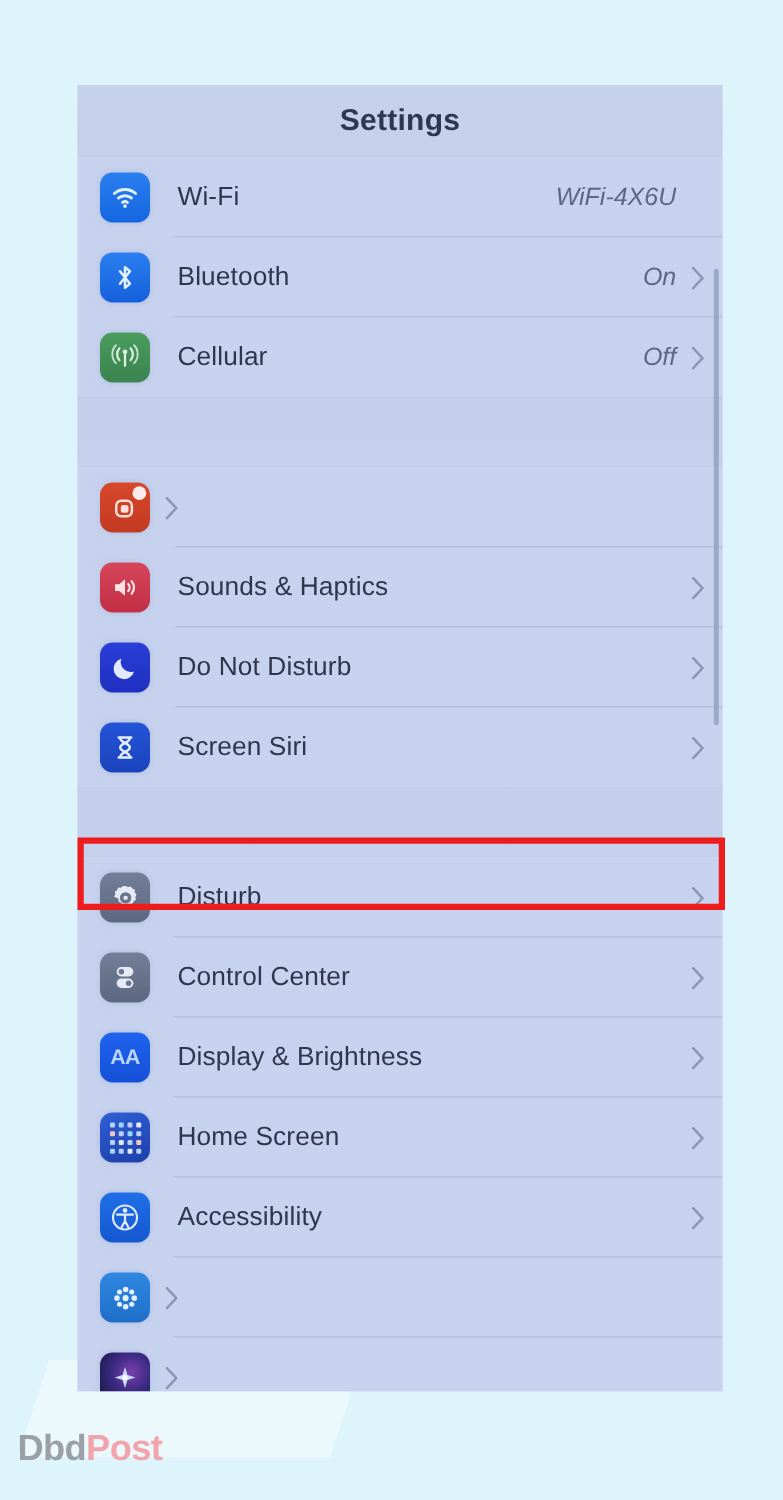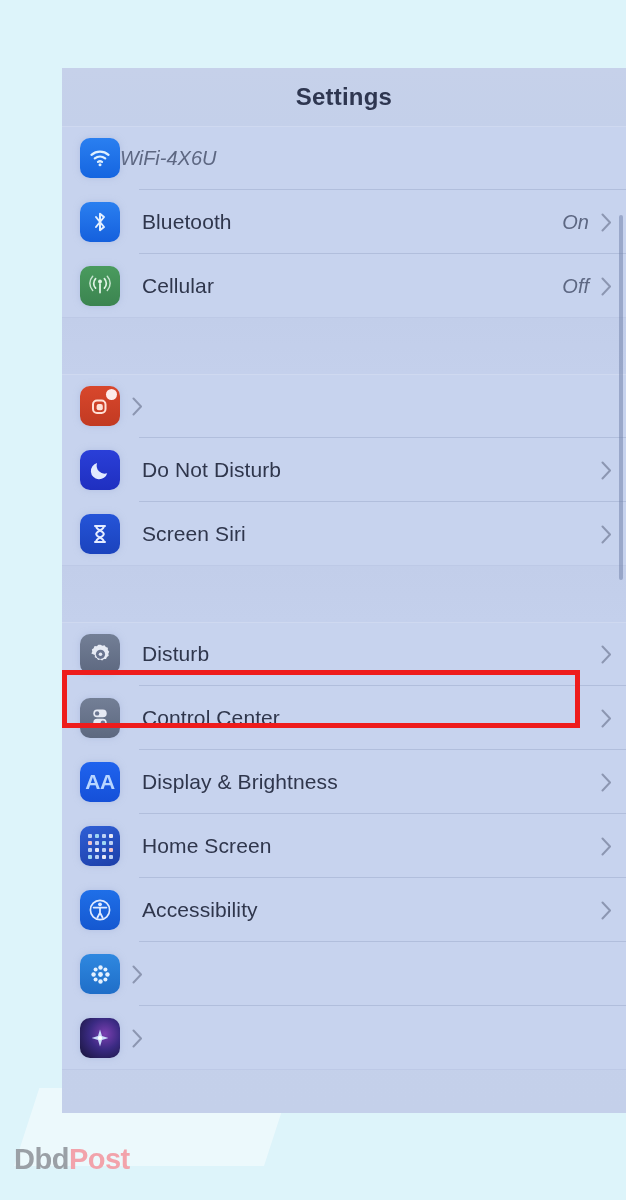--- a/index.html
+++ b/index.html
@@ -8,21 +8,21 @@
     background:#ddf4fa;
     font-family:"Liberation Sans", sans-serif;
     position:relative;
     overflow:hidden;
   }
 
   
   #phone-screen{
     position:absolute;
     left:62px; top:68px;
-    width:564px; height:1045px;
+    width:516px; height:1045px;
     background:linear-gradient(180deg,#c3cfea 0%,#c6d2ec 40%,#c4d0ea 100%);
     overflow:hidden;
   }
 
   
   #nav-bar{
     height:58px;
     display:flex; align-items:center; justify-content:center;
     background:linear-gradient(180deg,#c6d1ea,#c4d0ea);
   }
@@ -120,21 +120,21 @@
     grid-template-rows:repeat(4,4px);
     gap:3px;
   }
   .hs-grid i{ display:block; width:4px; height:4px; border-radius:1px; background:#bcd0f5; }
   .hs-grid i.a{ background:#f2c3c8; }
   .hs-grid i.b{ background:#9fd6f2; }
   .hs-grid i.c{ background:#e8e8f6; }
 
   
   .aa-text{
-    font-size:21px; font-weight:bold; color:#b8d6ff;
+    font-size:17px; font-weight:bold; color:#b8d6ff;
     letter-spacing:-.5px;
   }
 
   
   #scroll-indicator{
     position:absolute;
     right:3px; top:147px;
     width:4px; height:365px;
     border-radius:2px;
     background:rgba(110,125,165,.5);
@@ -182,20 +182,21 @@
 
     <div class="row">
       <span class="icon ic-wifi">
         <svg width="24" height="24" viewBox="0 0 24 24" fill="none">
           <path d="M3.5 8.8a13 13 0 0117 0" stroke="#dff0ff" stroke-width="2.3" stroke-linecap="round"></path>
           <path d="M6.8 12.4a8.4 8.4 0 0110.4 0" stroke="#dff0ff" stroke-width="2.3" stroke-linecap="round"></path>
           <path d="M10 15.9a3.6 3.6 0 014 0" stroke="#dff0ff" stroke-width="2.3" stroke-linecap="round"></path>
           <circle cx="12" cy="18.8" r="1.5" fill="#dff0ff"></circle>
         </svg>
       </span>
+      <span class="label">Wi-Fi</span>
       <span class="value">WiFi-4X6U</span>
       <svg class="chev" viewBox="0 0 11 19">
           <path d="M1.5 1.5L9 9.5 1.5 17.5" stroke="#5a6party" stroke-width="2" fill="none" stroke-linecap="round" stroke-linejoin="round"></path>
         </svg>
     </div>
 
     <div class="row">
       <span class="icon ic-bluetooth">
         <svg width="22" height="22" viewBox="0 0 22 22" fill="none">
           <path d="M7 6l8 10-4 3.2V2.8l4 3.2L7 16" stroke="#e3f0ff" stroke-width="2" stroke-linejoin="round" stroke-linecap="round"></path>
@@ -237,20 +238,34 @@
           <rect x="8.6" y="10" width="6.2" height="6.2" rx="2" fill="#ffe0d6"></rect>
         </svg>
         <span class="badge"></span>
       </span>
       <span class="value"></span>
       <svg class="chev" viewBox="0 0 11 19">
           <path d="M1.5 1.5L9 9.5 1.5 17.5" stroke="#5c6681" stroke-width="2" fill="none" stroke-linecap="round" stroke-linejoin="round"></path>
         </svg>
     </div>
 
+    <div class="row">
+      <span class="icon ic-sounds">
+        <svg width="24" height="24" viewBox="0 0 24 24" fill="none">
+          <path d="M4 9.3h3.4L12 5.4v13.2L7.4 14.7H4z" fill="#ffe3e3"></path>
+          <path d="M14.6 9.2a4.2 4.2 0 010 5.6" stroke="#ffe3e3" stroke-width="1.8" stroke-linecap="round"></path>
+          <path d="M17.3 7a7.6 7.6 0 010 10" stroke="#ffe3e3" stroke-width="1.8" stroke-linecap="round"></path>
+        </svg>
+      </span>
+      <span class="label">Sounds &amp; Haptics</span>
+      <span class="value"></span>
+      <svg class="chev" viewBox="0 0 11 19">
+          <path d="M1.5 1.5L9 9.5 1.5 17.5" stroke="#5c6681" stroke-width="2" fill="none" stroke-linecap="round" stroke-linejoin="round"></path>
+        </svg>
+    </div>
 
     <div class="row">
       <span class="icon ic-dnd">
         <svg width="24" height="24" viewBox="0 0 24 24" fill="none">
           <path d="M19.2 15.2A8 8 0 019.1 5a8.3 8.3 0 1010.1 10.2z" fill="#e2eaff"></path>
         </svg>
       </span>
       <span class="label">Do Not Disturb</span>
       <span class="value"></span>
       <svg class="chev" viewBox="0 0 11 19">

